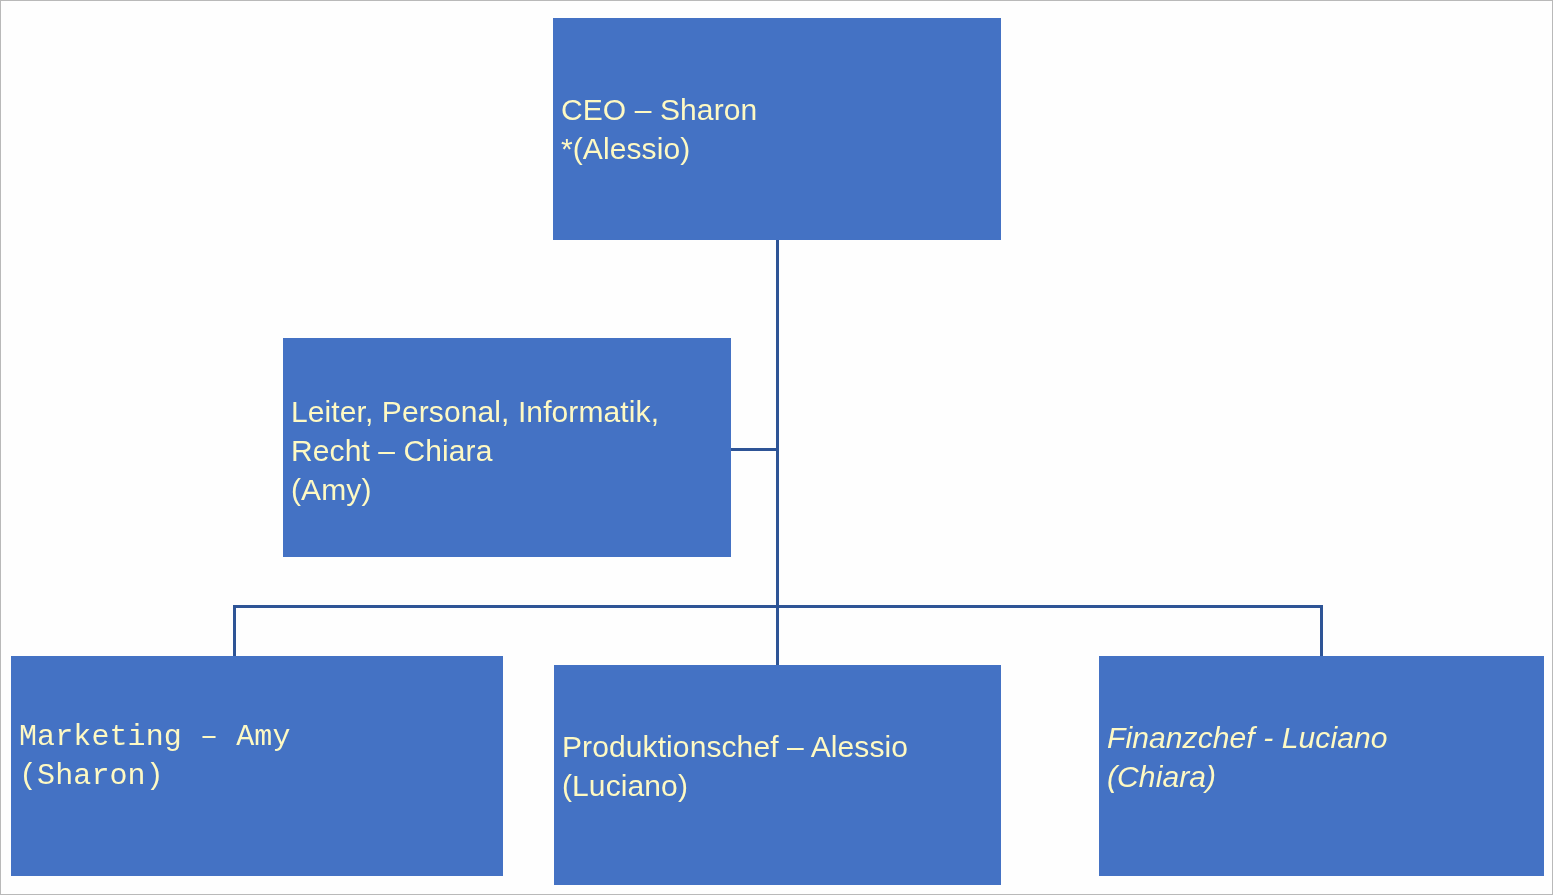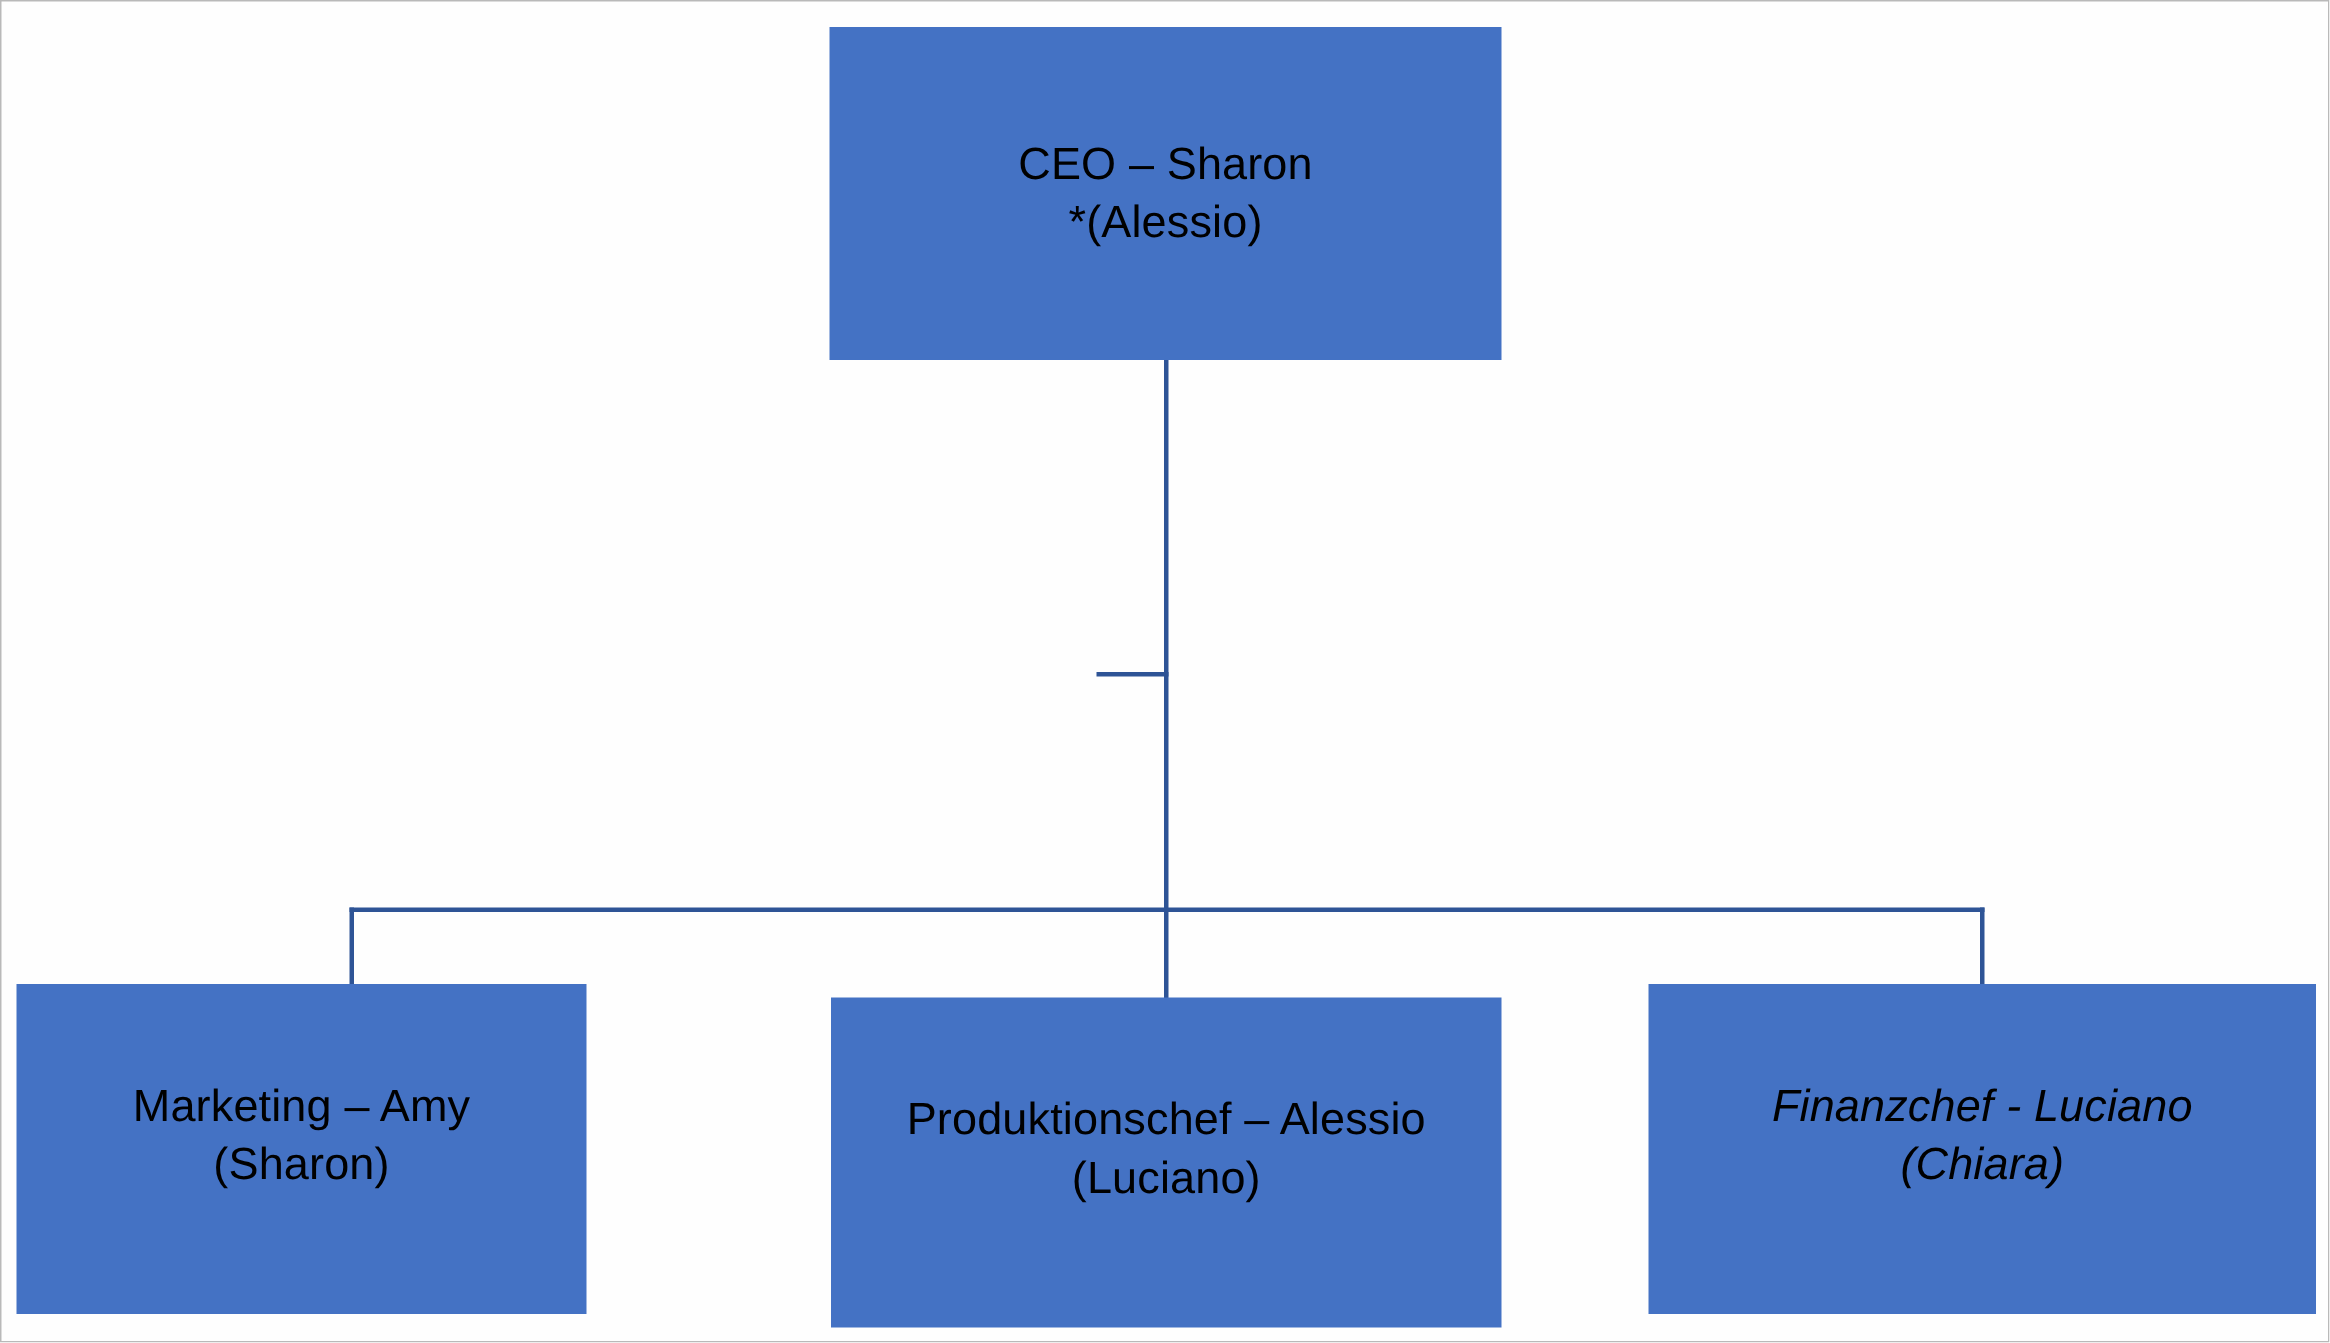--- a/index.html
+++ b/index.html
@@ -16,25 +16,24 @@
     width: 1553px;
     height: 895px;
     background: #FEFEFE;
     box-sizing: border-box;
     border: 1px solid #B9B9B9;
     overflow: hidden;
   }
   .node {
     position: absolute;
     background: #4472C4;
-    color: #000000;
+    color: #fef9c3;
     display: flex;
     align-items: center;
     justify-content: center;
-    text-align: center;
     box-sizing: border-box;
     z-index: 3;
   }
   .node-text {
     width: 100%;
     padding: 0 8px;
     box-sizing: border-box;
     font-size: 30px;
     line-height: 1.30;
     font-weight: 400;
@@ -42,22 +41,23 @@
     letter-spacing: 0.1px;
   }
   
   #node-ceo {
     left: 552px; top: 17px; width: 448px; height: 222px;
   }
   #node-leiter {
     left: 282px; top: 337px; width: 448px; height: 219px;
   }
   #node-marketing {
-    left: 10px; top: 655px; width: 380px; height: 220px;
+    left: 10px; top: 655px; width: 492px; height: 220px;
     align-items: flex-start;
+    font-family: Liberation Mono, monospace;
   }
   #node-produktion {
     left: 553px; top: 664px; width: 447px; height: 220px;
     align-items: flex-start;
   }
   #node-finanz {
     left: 1098px; top: 655px; width: 445px; height: 220px;
     align-items: flex-start;
     font-style: italic;
   }
@@ -98,20 +98,25 @@
   <div class="conn conn-h" id="conn-leiter-stub"></div>
   <div class="conn conn-h" id="conn-bus"></div>
   <div class="conn conn-v" id="conn-drop-left"></div>
   <div class="conn conn-v" id="conn-drop-right"></div>
 
   <div class="node" id="node-ceo">
     <div class="node-text">CEO – Sharon
 *(Alessio)</div>
   </div>
 
+  <div class="node" id="node-leiter">
+    <div class="node-text">Leiter, Personal, Informatik,
+Recht – Chiara
+(Amy)</div>
+  </div>
 
   <div class="node" id="node-marketing">
     <div class="node-text">Marketing – Amy
 (Sharon)</div>
   </div>
 
   <div class="node" id="node-produktion">
     <div class="node-text">Produktionschef – Alessio
 (Luciano)</div>
   </div>

